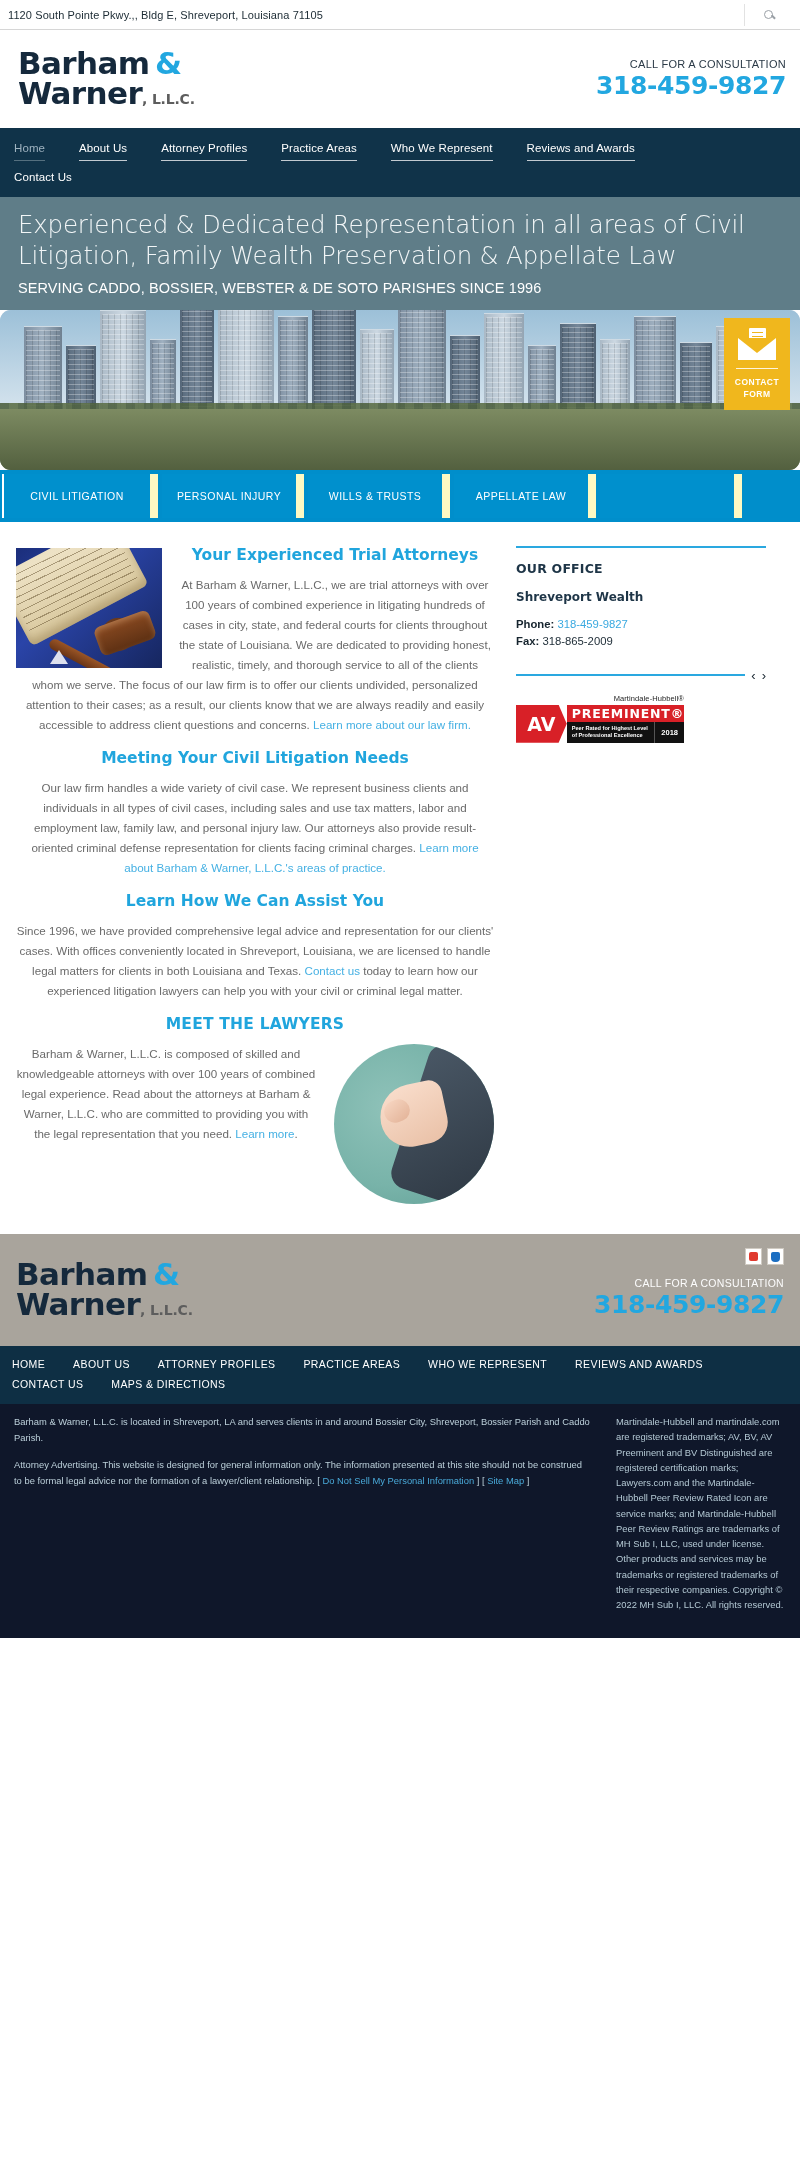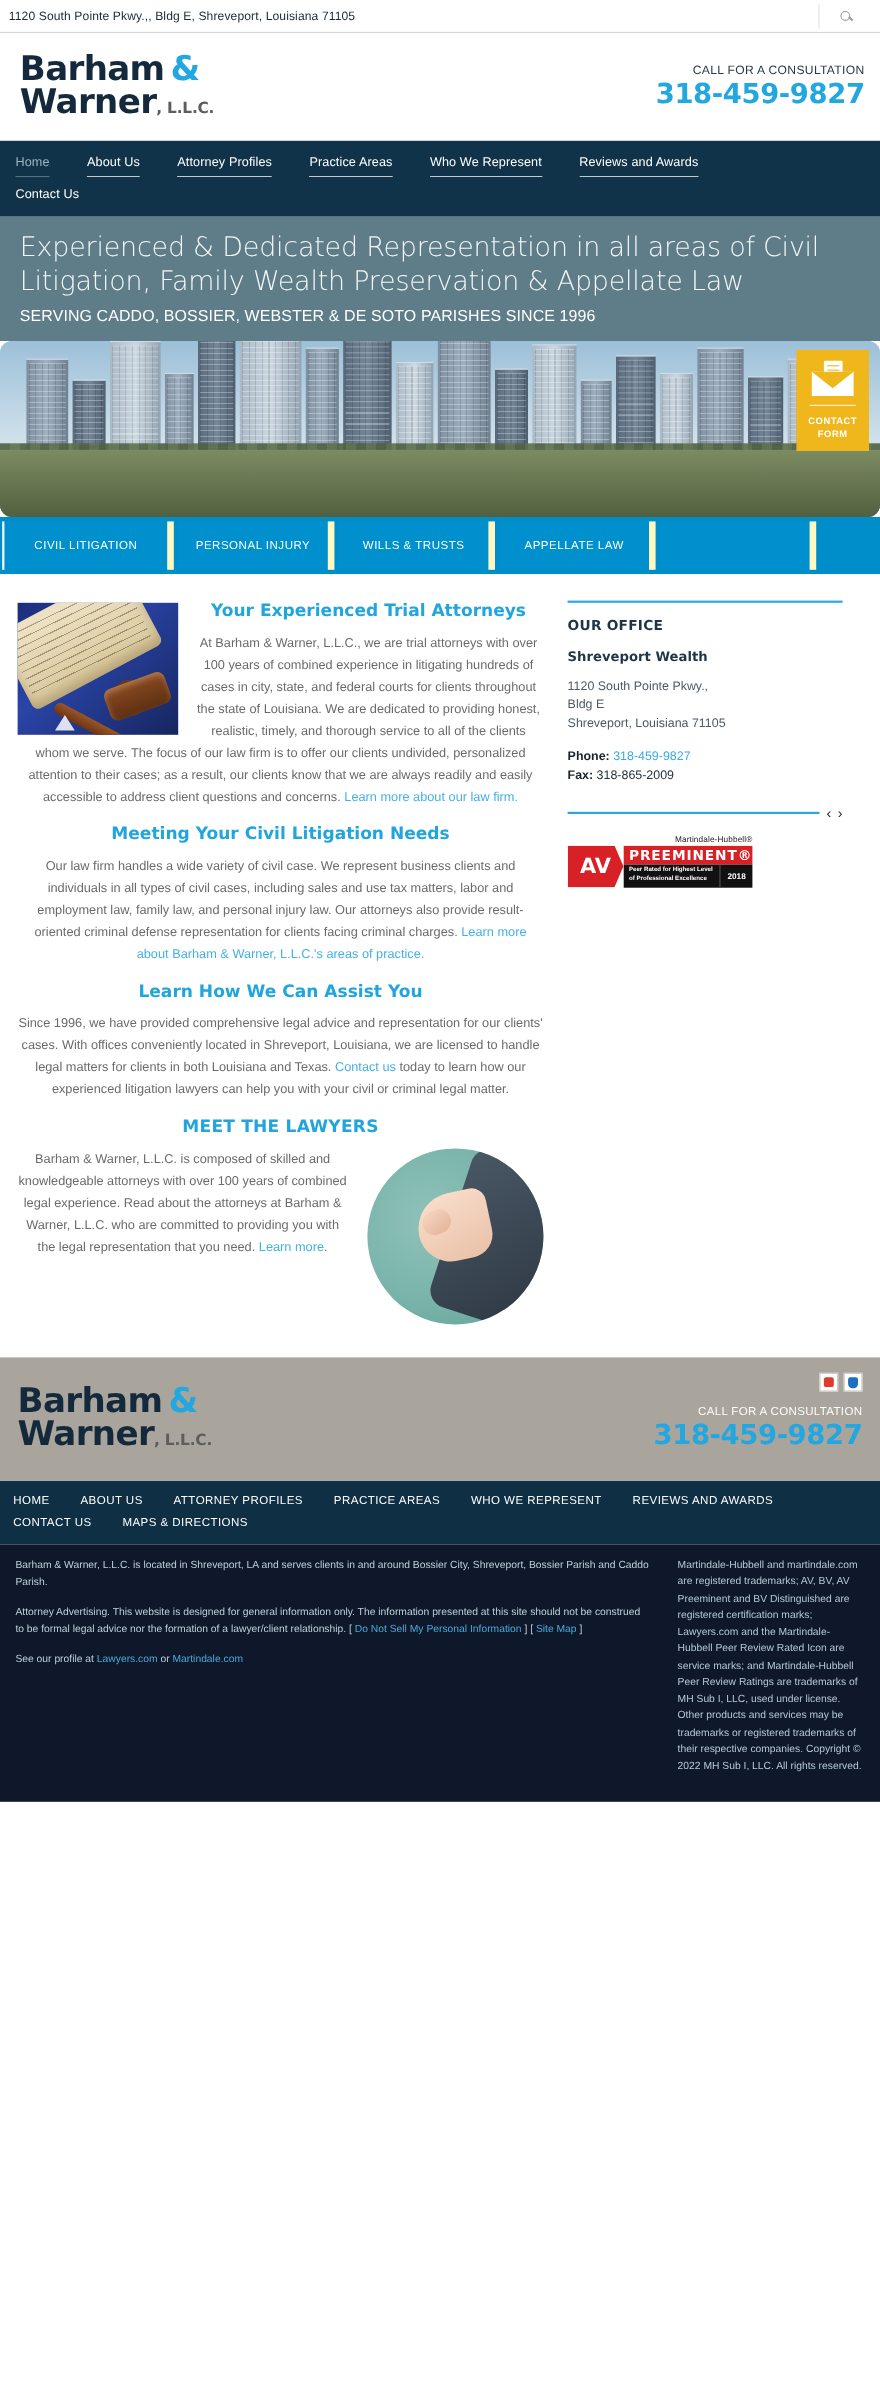--- a/index.html
+++ b/index.html
@@ -176,21 +176,21 @@
     overflow: hidden;
   }
   .tile {
     flex: 0 0 142px;
     margin-left: 2px;
     background: #0090cd;
     color: #fff;
     font-size: 10.5px;
     letter-spacing: .45px;
     display: flex; align-items: center; justify-content: center;
-    border-right: 6px solid #fef9c3;
+    border-right: 8px solid #fef9c3;
     text-align: center;
   }
   .tiles .tile:first-child { flex: 0 0 156px; border-left: 2px solid #fff; }
 
   
   .content {
     display: flex;
     padding: 24px 16px 30px 16px;
     gap: 22px;
     background: #fff;
@@ -490,25 +490,20 @@
         <div class="hand"></div>
         <div class="thumb"></div>
       </div>
     </div>
   </div>
 
   <div class="col-side">
     <div class="side-rule"></div>
     <div class="side-title">OUR OFFICE</div>
     <div class="office-name">Shreveport Wealth</div>
-    <div class="office-addr">
-      <div>1120 South Pointe Pkwy.,</div>
-      <div>Bldg E</div>
-      <div>Shreveport, Louisiana 71105</div>
-    </div>
     <div class="office-line">
       <b>Phone:</b>
       <a href="#">318-459-9827</a>
     </div>
     <div class="office-line">
       <b>Fax:</b>
       <span>318-865-2009</span>
     </div>
 
     <div class="side-carousel">
@@ -565,18 +560,17 @@
   <a href="#">REVIEWS AND AWARDS</a>
   <span class="brk"></span>
   <a href="#">CONTACT US</a>
   <a href="#">MAPS &amp; DIRECTIONS</a>
 </div>
 
 <div class="footer-legal">
   <div class="legal-left">
     <p>Barham &amp; Warner, L.L.C. is located in Shreveport, LA and serves clients in and around Bossier City, Shreveport, Bossier Parish and Caddo Parish.</p>
     <p><span>Attorney Advertising. This website is designed for general information only. The information presented at this site should not be construed to be formal legal advice nor the formation of a lawyer/client relationship. [ </span><a href="#">Do Not Sell My Personal Information</a><span> ] [ </span><a href="#">Site Map</a><span> ]</span></p>
-    <p><span>See our profile at </span><a href="#">Lawyers.com</a><span> or </span><a href="#">Martindale.com</a></p>
   </div>
   <div class="legal-right">
     <p>Martindale-Hubbell and martindale.com are registered trademarks; AV, BV, AV Preeminent and BV Distinguished are registered certification marks; Lawyers.com and the Martindale-Hubbell Peer Review Rated Icon are service marks; and Martindale-Hubbell Peer Review Ratings are trademarks of MH Sub I, LLC, used under license. Other products and services may be trademarks or registered trademarks of their respective companies. Copyright © 2022 MH Sub I, LLC. All rights reserved.</p>
   </div>
 </div>
 
 </body></html>

